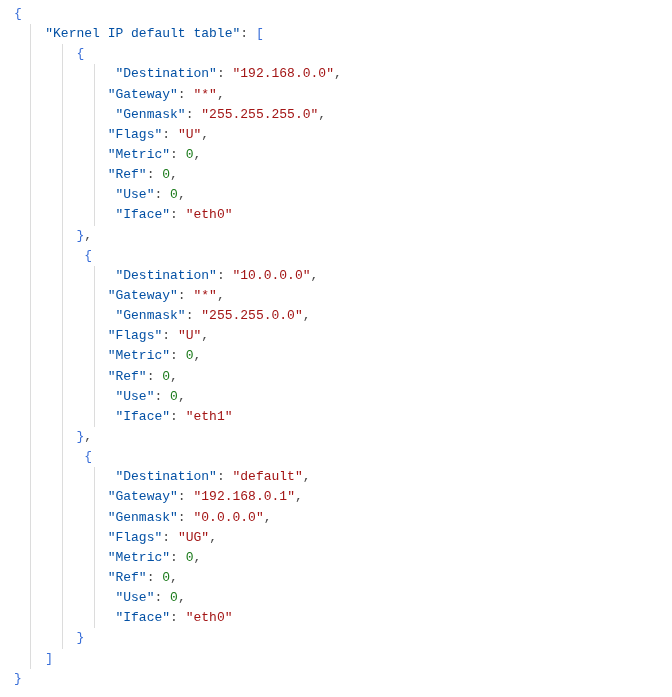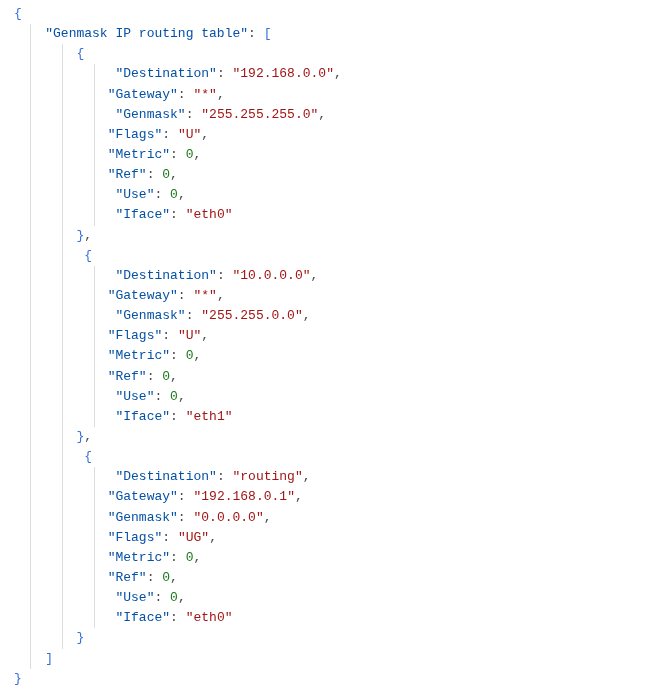--- a/index.html
+++ b/index.html
@@ -42,21 +42,21 @@
   .bracket3 { color: #3a6fd8; }
 
 </style>
 </head>
 <body>
 
 <div class="code">
 
 <div class="line"><span class="bracket1 punct">{</span></div>
 
-<div class="line"><span class="guide g1"></span>    <span class="key">"<span>Genmask IP routing table</span>"</span><span class="punct">:</span> <span class="bracket2 punct">[</span></div>
+<div class="line"><span class="guide g1"></span>    <span class="key">"<span>Kernel IP default table</span>"</span><span class="punct">:</span> <span class="bracket2 punct">[</span></div>
 
 <div class="line"><span class="guide g1"></span><span class="guide g2"></span>        <span class="bracket3 punct">{</span></div>
 
 <div class="line"><span class="guide g1"></span><span class="guide g2"></span><span class="guide g3"></span>             <span class="key">"<span>Destination</span>"</span><span class="punct">:</span> <span class="str">"<span>192.168.0.0</span>"</span><span class="punct">,</span></div>
 
 <div class="line"><span class="guide g1"></span><span class="guide g2"></span><span class="guide g3"></span>            <span class="key">"<span>Gateway</span>"</span><span class="punct">:</span> <span class="str">"<span>*</span>"</span><span class="punct">,</span></div>
 
 <div class="line"><span class="guide g1"></span><span class="guide g2"></span><span class="guide g3"></span>             <span class="key">"<span>Genmask</span>"</span><span class="punct">:</span> <span class="str">"<span>255.255.255.0</span>"</span><span class="punct">,</span></div>
 
 <div class="line"><span class="guide g1"></span><span class="guide g2"></span><span class="guide g3"></span>            <span class="key">"<span>Flags</span>"</span><span class="punct">:</span> <span class="str">"<span>U</span>"</span><span class="punct">,</span></div>
@@ -86,21 +86,21 @@
 <div class="line"><span class="guide g1"></span><span class="guide g2"></span><span class="guide g3"></span>            <span class="key">"<span>Ref</span>"</span><span class="punct">:</span> <span class="num">0</span><span class="punct">,</span></div>
 
 <div class="line"><span class="guide g1"></span><span class="guide g2"></span><span class="guide g3"></span>             <span class="key">"<span>Use</span>"</span><span class="punct">:</span> <span class="num">0</span><span class="punct">,</span></div>
 
 <div class="line"><span class="guide g1"></span><span class="guide g2"></span><span class="guide g3"></span>             <span class="key">"<span>Iface</span>"</span><span class="punct">:</span> <span class="str">"<span>eth1</span>"</span></div>
 
 <div class="line"><span class="guide g1"></span><span class="guide g2"></span>        <span class="bracket3 punct">}</span><span class="punct">,</span></div>
 
 <div class="line"><span class="guide g1"></span><span class="guide g2"></span>         <span class="bracket3 punct">{</span></div>
 
-<div class="line"><span class="guide g1"></span><span class="guide g2"></span><span class="guide g3"></span>             <span class="key">"<span>Destination</span>"</span><span class="punct">:</span> <span class="str">"<span>routing</span>"</span><span class="punct">,</span></div>
+<div class="line"><span class="guide g1"></span><span class="guide g2"></span><span class="guide g3"></span>             <span class="key">"<span>Destination</span>"</span><span class="punct">:</span> <span class="str">"<span>default</span>"</span><span class="punct">,</span></div>
 
 <div class="line"><span class="guide g1"></span><span class="guide g2"></span><span class="guide g3"></span>            <span class="key">"<span>Gateway</span>"</span><span class="punct">:</span> <span class="str">"<span>192.168.0.1</span>"</span><span class="punct">,</span></div>
 
 <div class="line"><span class="guide g1"></span><span class="guide g2"></span><span class="guide g3"></span>            <span class="key">"<span>Genmask</span>"</span><span class="punct">:</span> <span class="str">"<span>0.0.0.0</span>"</span><span class="punct">,</span></div>
 
 <div class="line"><span class="guide g1"></span><span class="guide g2"></span><span class="guide g3"></span>            <span class="key">"<span>Flags</span>"</span><span class="punct">:</span> <span class="str">"<span>UG</span>"</span><span class="punct">,</span></div>
 
 <div class="line"><span class="guide g1"></span><span class="guide g2"></span><span class="guide g3"></span>            <span class="key">"<span>Metric</span>"</span><span class="punct">:</span> <span class="num">0</span><span class="punct">,</span></div>
 
 <div class="line"><span class="guide g1"></span><span class="guide g2"></span><span class="guide g3"></span>            <span class="key">"<span>Ref</span>"</span><span class="punct">:</span> <span class="num">0</span><span class="punct">,</span></div>

